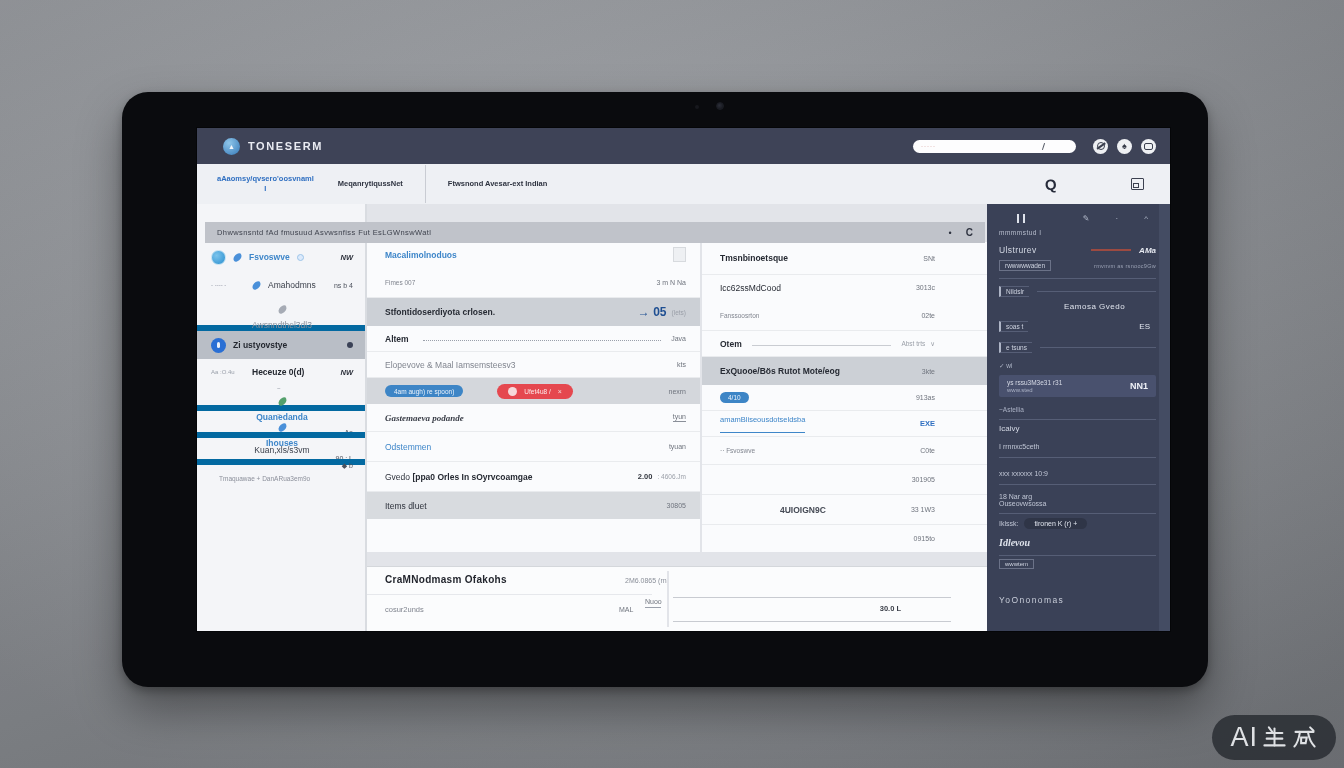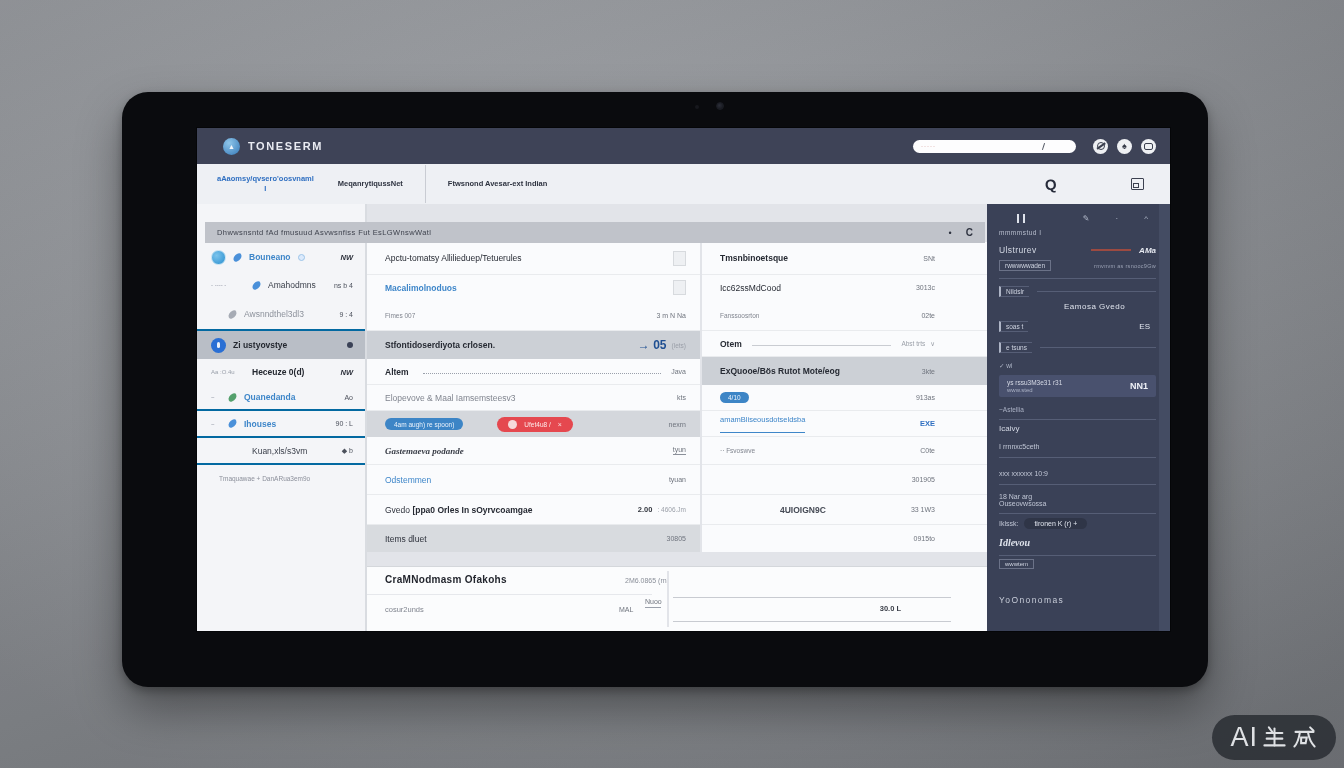--- a/index.html
+++ b/index.html
@@ -48,21 +48,21 @@
   .bodyc{position:absolute;top:76px;left:0;right:0;bottom:0;display:flex;box-shadow:inset 0 5px 7px -4px rgba(55,60,72,.40);}
 
   .toolbar{position:absolute;left:8px;top:18px;width:780px;height:21px;background:#c0c3ca;display:flex;align-items:center;padding:0 12px;z-index:6;}
   .toolbar-title{flex:1;font-size:7.5px;color:#3f434e;letter-spacing:.4px;}
   .tb-dot{font-size:9px;color:#2e3340;margin-right:14px;}
   .tb-refresh{font-size:10px;font-weight:700;color:#2e3340;}
 
   
   .sidebar{width:170px;background:#f4f5f8;border-right:2px solid #d9dce1;padding-top:39px;display:flex;flex-direction:column;}
   .srow{display:flex;align-items:center;padding:0 12px 0 14px;gap:7px;}
-  .srow.bb{border-bottom:2px solid #0369a1;}
+  .srow.bb{border-bottom:6px solid #0369a1;flex-direction:column;}
   .srow.active{background:#b9bec6;}.h26{height:26px}.h27{height:27px}.h28{height:28px}.h32{height:32px}
   .avatar{width:15px;height:15px;border-radius:50%;flex-shrink:0;}
   .av1{background:radial-gradient(circle at 35% 35%,#7cc4ec,#2a8fd0);border:1px solid #bfe0f2;}
   .av4{background:#2a6fd4;display:flex;align-items:center;justify-content:center;}
   .av4-dot{width:3px;height:6px;background:#eaf1fb;border-radius:2px;}
   .leaf{width:9px;height:7px;border-radius:70% 30% 70% 30%;transform:rotate(-20deg);flex-shrink:0;}
   .leaf.blue{background:#4a90d9;}.leaf.gray{background:#a6abb5;}.leaf.green{background:#54a06c;}
   .s-label{font-size:8.5px;color:#3c414c;}
   .s-label.blue{color:#3e86c9;font-weight:700;}
   .s-label.bold{font-weight:700;color:#23272f;}
@@ -231,21 +231,21 @@
       <div class="toolbar">
         <span class="toolbar-title">Dhwwsnsntd fAd fmusuud Asvwsnfiss Fut EsLGWnswWatl</span>
         <span class="tb-dot">•</span>
         <span class="tb-refresh">C</span>
       </div>
 
       <div class="sidebar">
         <div class="srow h28">
           <span class="avatar av1"></span>
           <span class="leaf blue"></span>
-          <span class="s-label blue">Bouneano</span>
+          <span class="s-label blue">Fsvoswve</span>
           <span class="s-badge"></span>
           <span class="s-meta bold">NW</span>
         </div>
         <div class="srow h28">
           <span class="s-pre">- ---- -</span>
           <span class="leaf blue"></span>
           <span class="s-label">Amahodmns</span>
           <span class="s-meta">ns b 4</span>
         </div>
         <div class="srow h32 bb">
@@ -283,24 +283,20 @@
           <span class="s-label">Kuan,xls/s3vm</span>
           <span class="s-meta">◆ b</span>
         </div>
         <div class="s-note">Tmaquawae + DanARua3em9o</div>
       </div>
 
       <div class="maincol">
         <div class="cols">
 
           <div class="colC">
-            <div class="crow h33 bb">
-              <span class="lbl dark">Apctu-tomatsy Allilieduep/Tetuerules</span>
-              <span class="mini-box"></span>
-            </div>
             <div class="crow h25">
               <span class="lbl link bold">Macalimolnoduos</span>
               <span class="mini-box"></span>
             </div>
             <div class="crow h31 bb">
               <span class="lbl tiny gray">Fimes 007</span>
               <span class="meta">3 m N Na</span>
             </div>
             <div class="crow h28x band1">
               <span class="lbl bold dark">Stfontidoserdiyota crlosen.</span>

